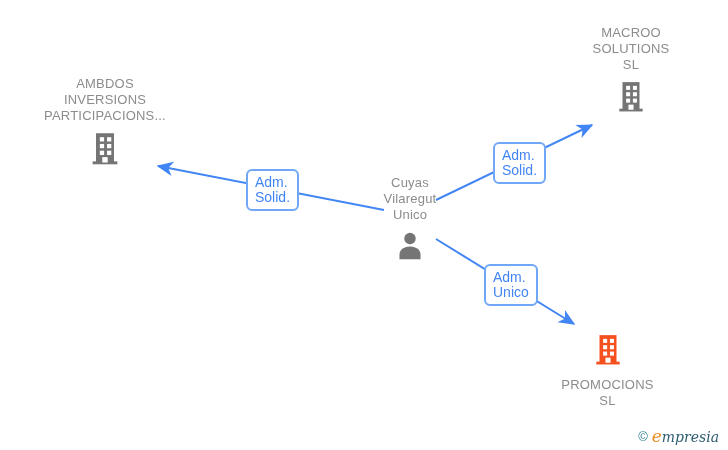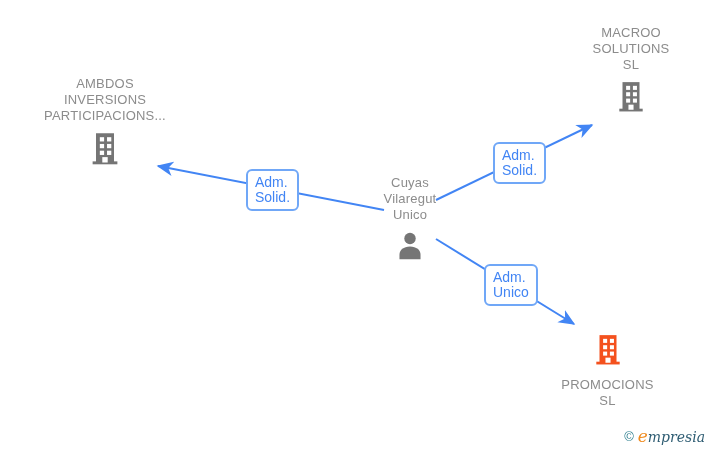--- a/index.html
+++ b/index.html
@@ -62,21 +62,21 @@
     padding: 4px 7px;
     font-size: 14px;
     line-height: 15px;
     color: var(--label-text, #4285f4);
     text-align: left;
     white-space: nowrap;
   }
   
   .watermark {
     position: absolute;
-    right: 23px;
+    right: 9px;
     bottom: 4px;
     z-index: 3;
     font-size: 14px;
     line-height: 18px;
     white-space: nowrap;
   }
   .watermark .wm-copy {
     color: var(--wm-teal, #2e7f8f);
     font-family: "Liberation Sans", sans-serif;
     font-size: 13px;

